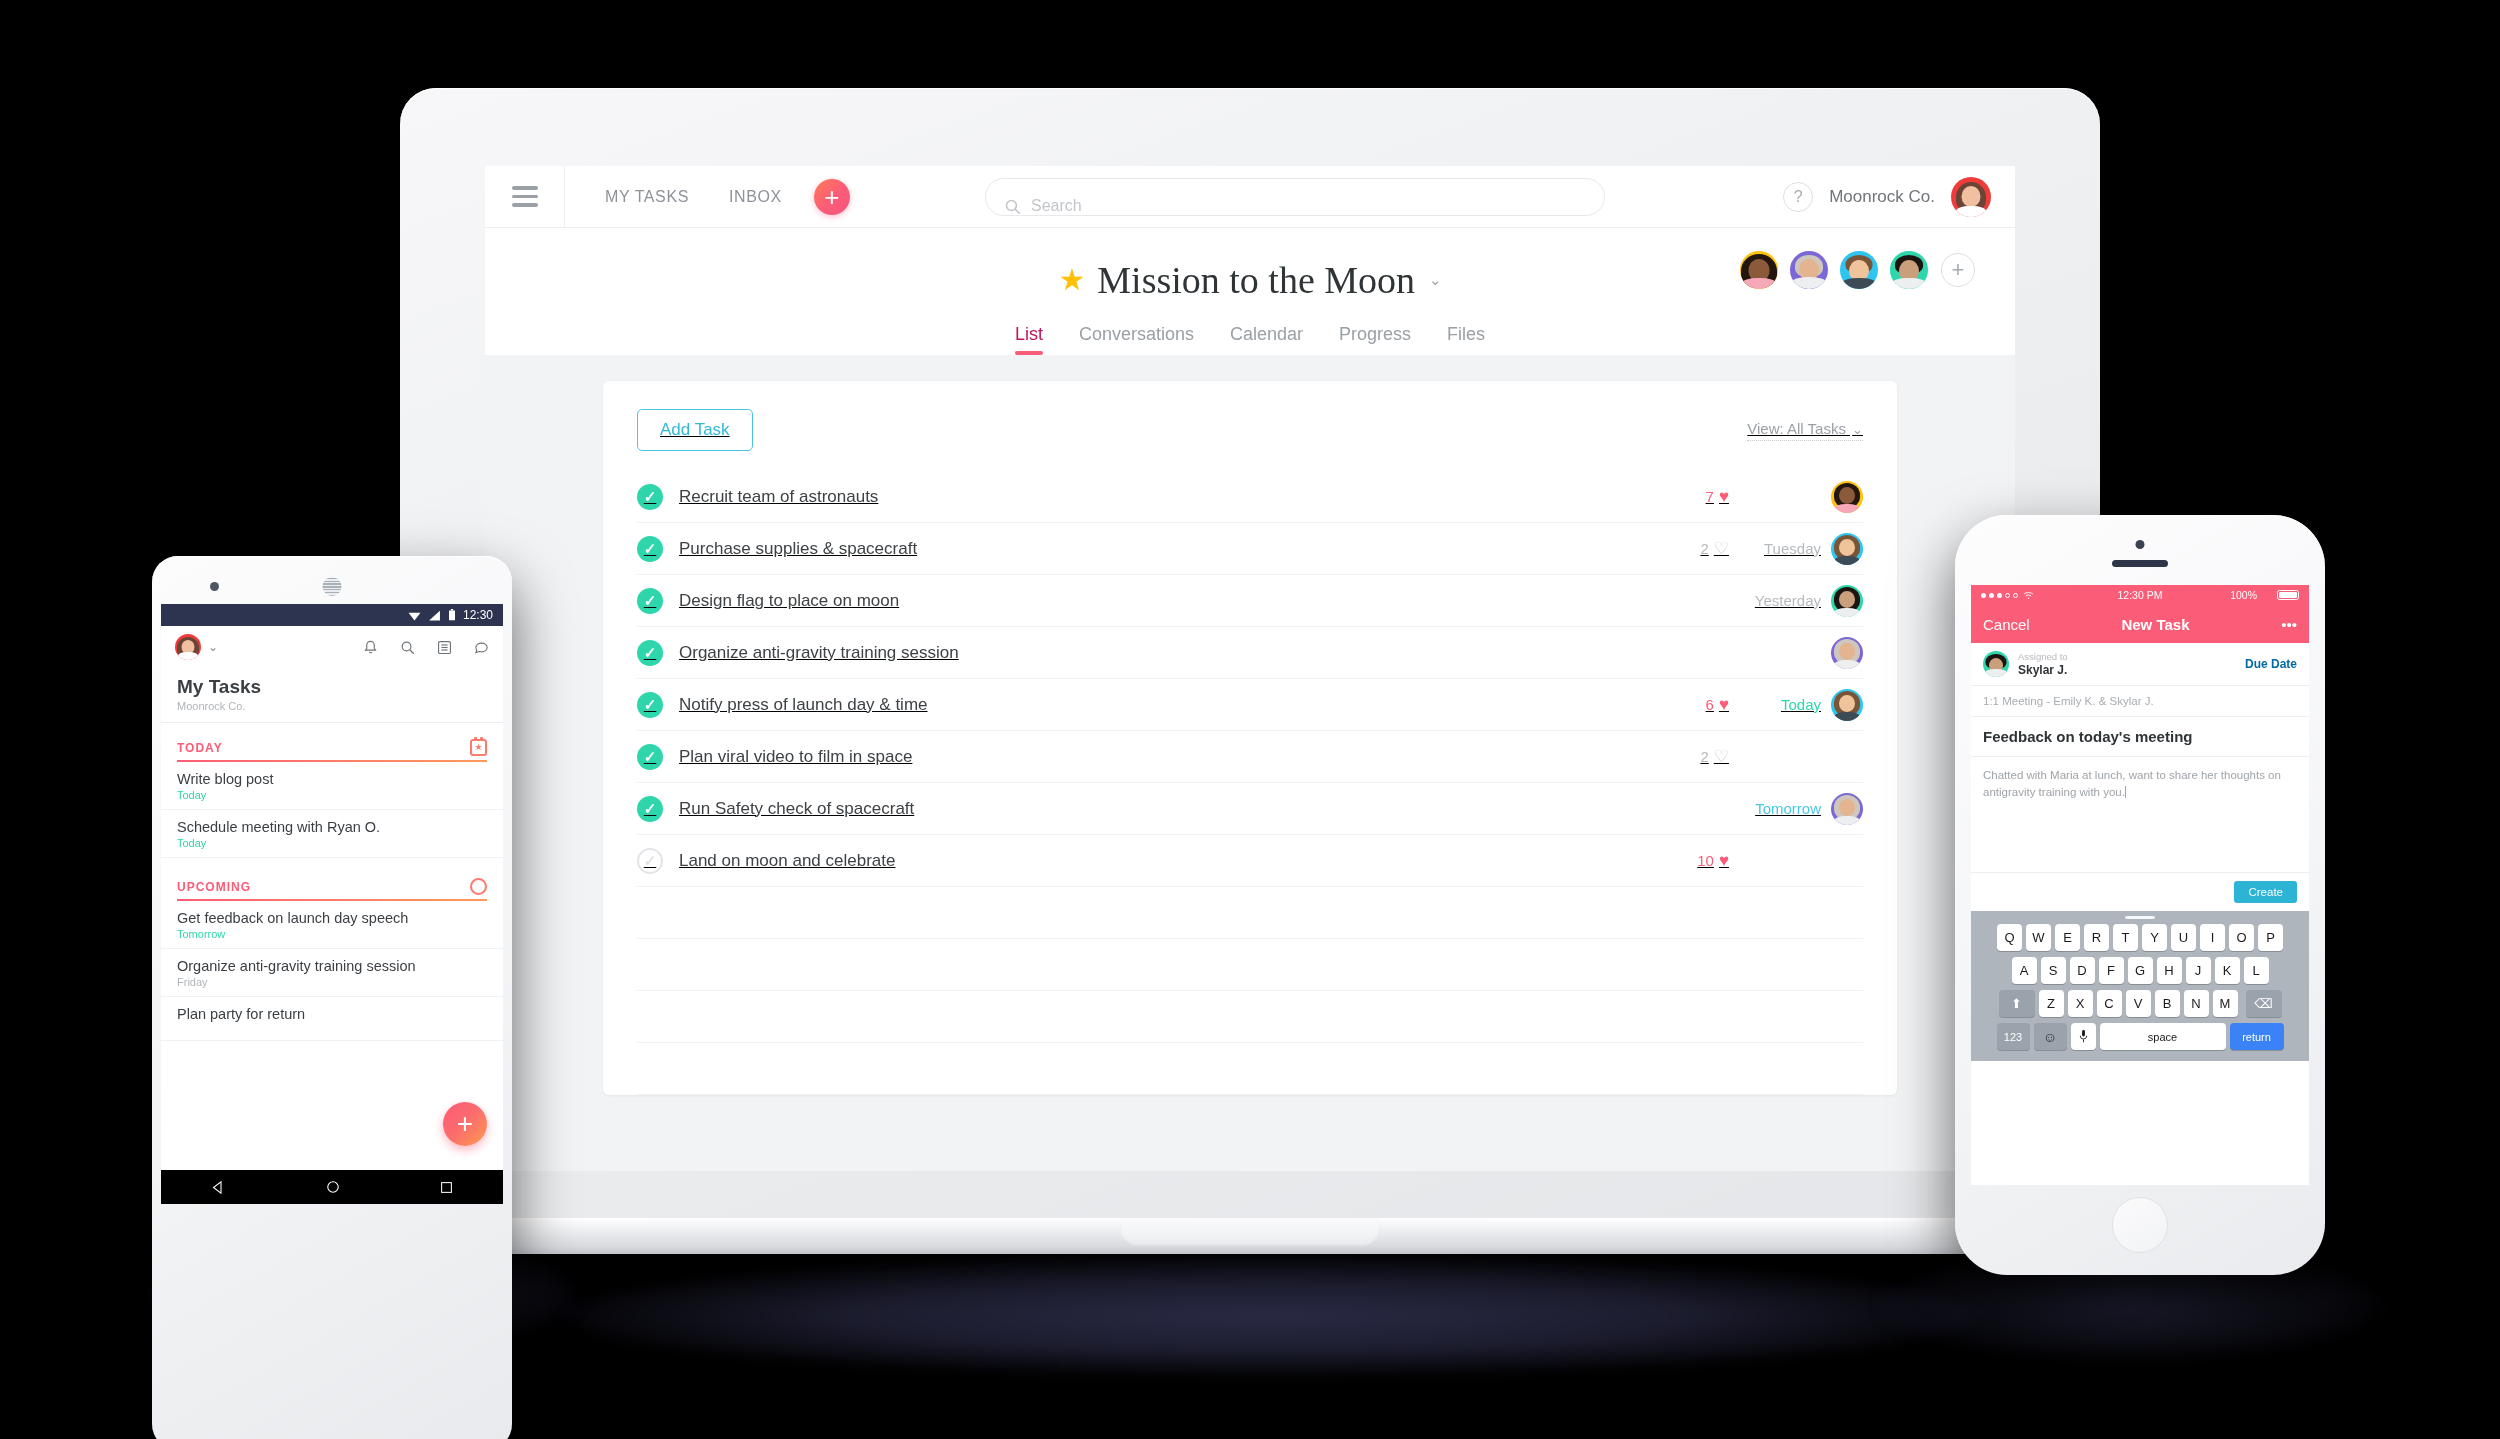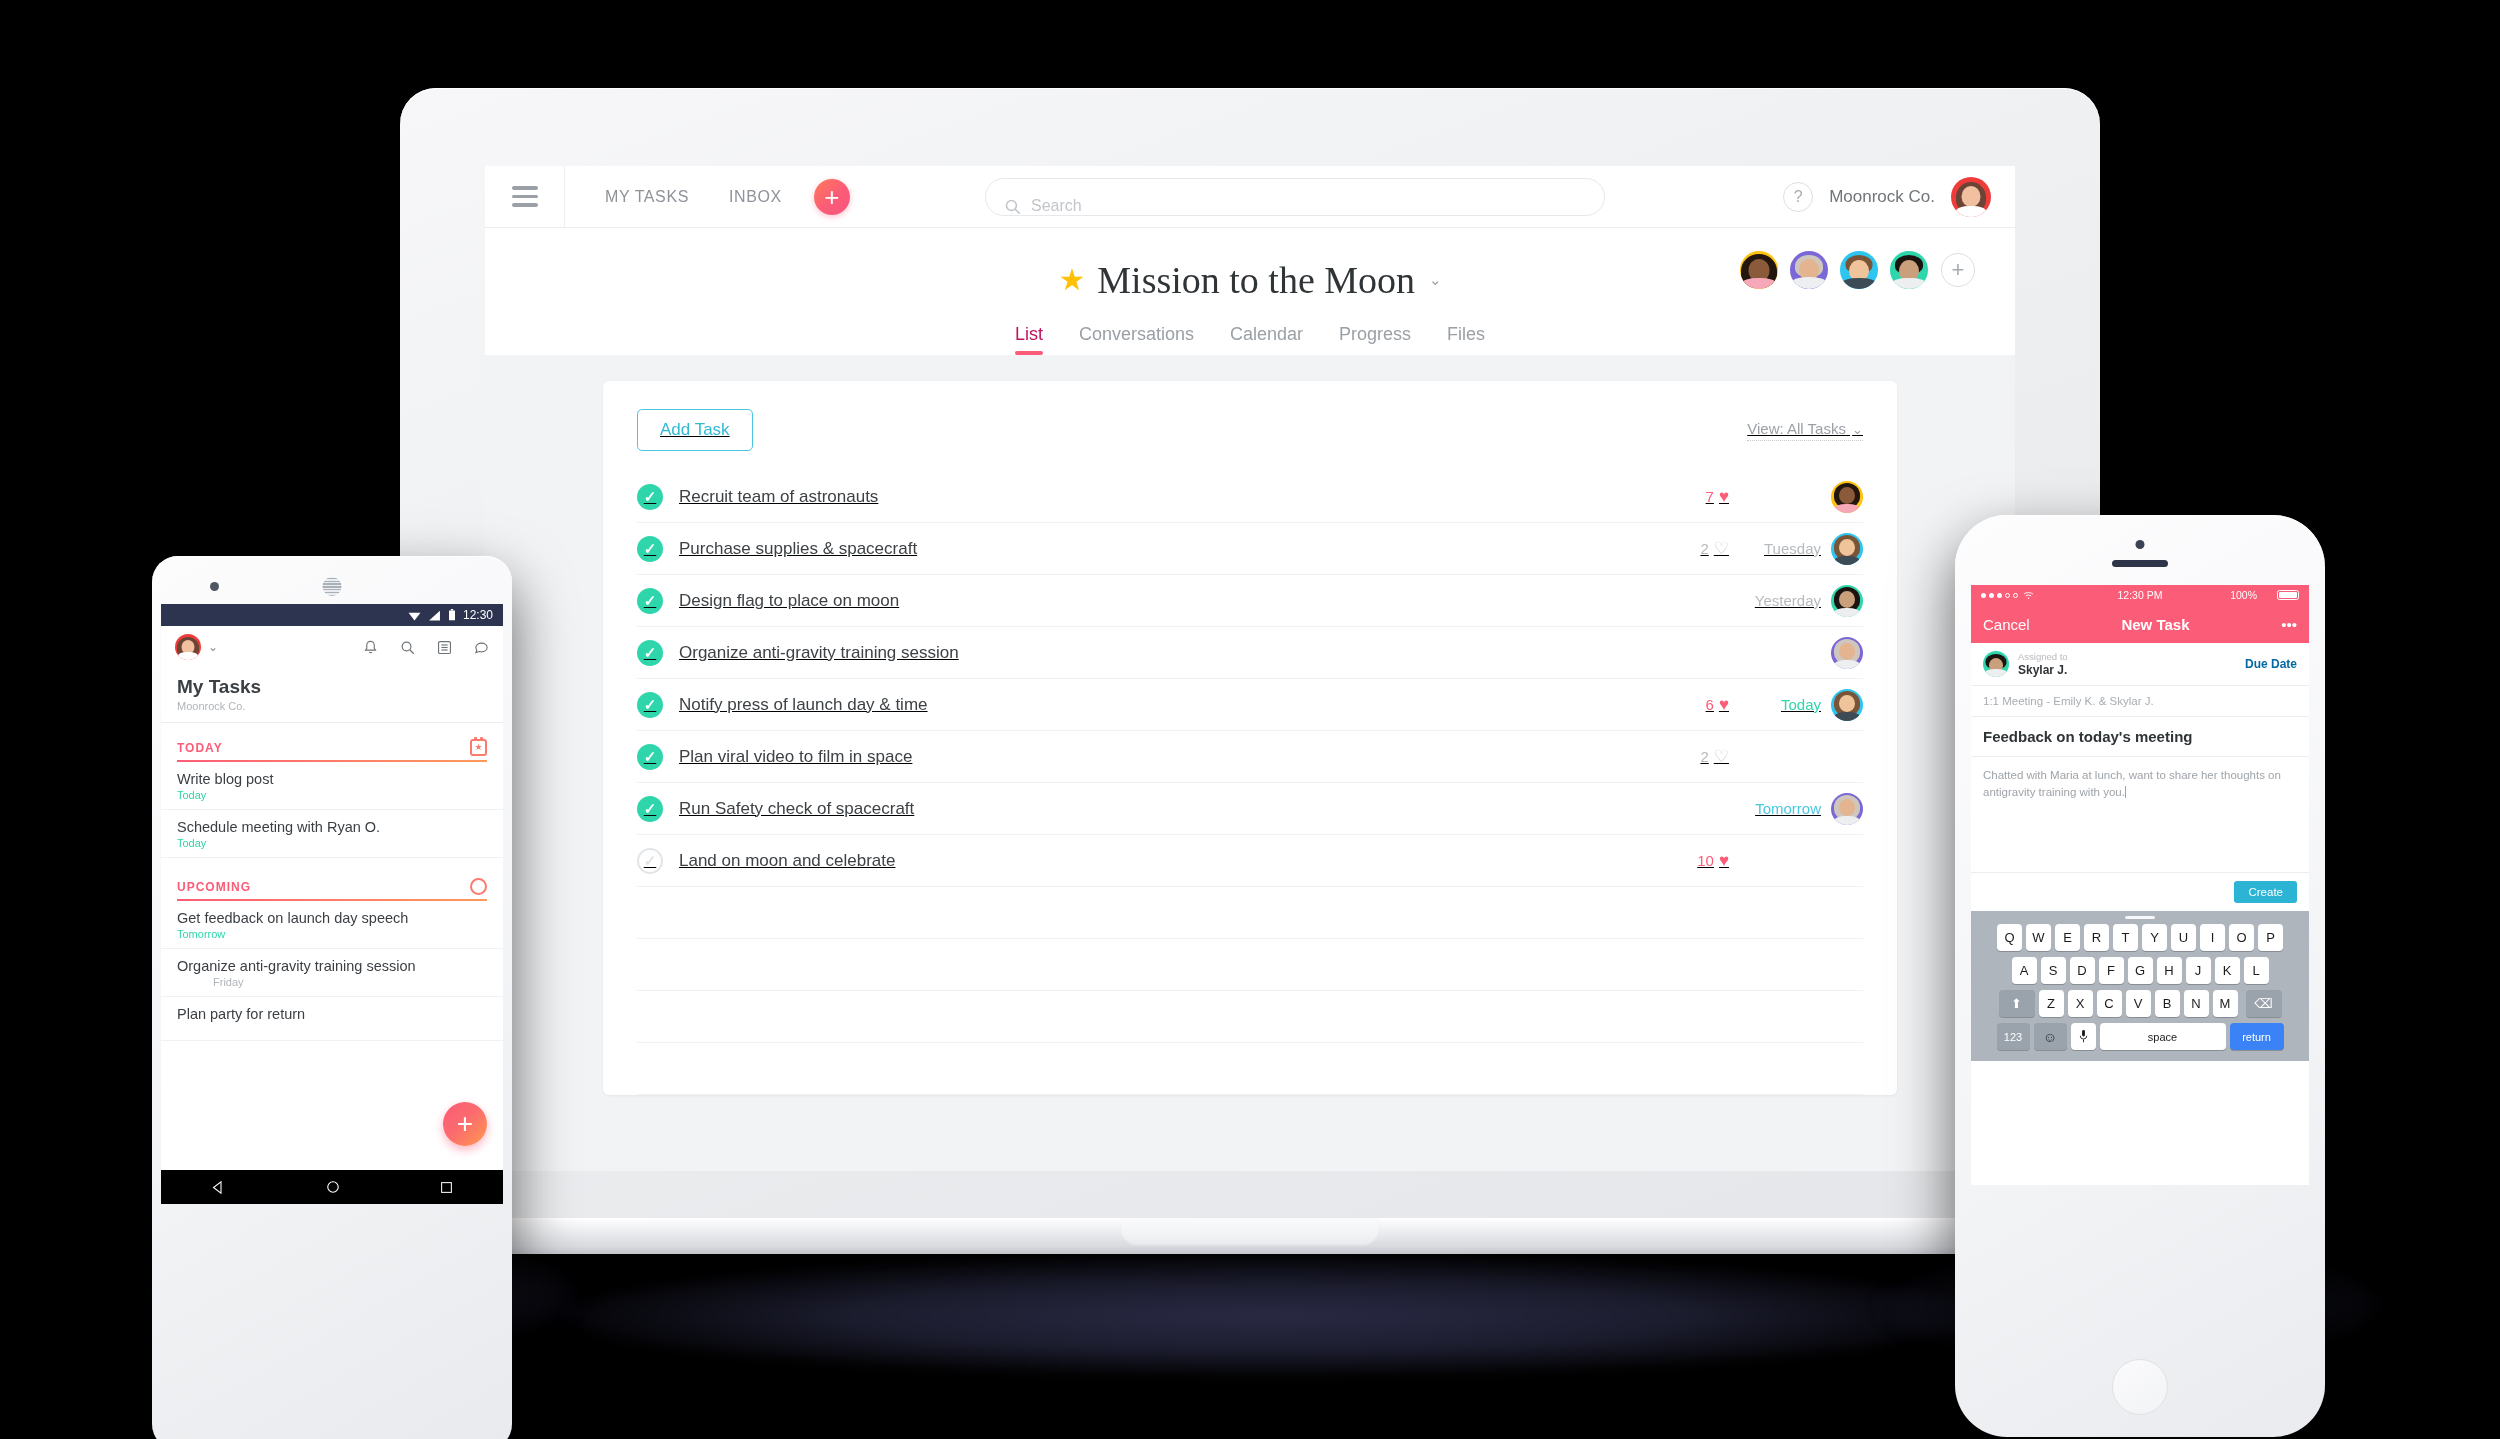--- a/index.html
+++ b/index.html
@@ -205,39 +205,39 @@
     display: flex; align-items: center; justify-content: space-between;
     padding: 16px 16px 4px 16px;
   }
   .sec-label { font-size: 12px; font-weight: bold; letter-spacing: 1px; color: #fb5c77; }
   .sec-rule { height: 2px; margin: 0 16px; background: linear-gradient(90deg,#fb5c77,#ff9a5a); }
   .droid-task { padding: 9px 16px 8px 16px; border-bottom: 1px solid #f0f1f3; margin: 0 0 0 0; }
   .droid-task .n { font-size: 14.5px; color: #3a3f44; }
   .droid-task .d { font-size: 11px; margin-top: 2px; }
   .d.today { color: #2fd6ab; }
   .d.tomorrow { color: #2fd6ab; }
-  .d.grey { color: #b0b5ba; margin-left: 36px; }
+  .d.grey { color: #b0b5ba; }
   .fab {
     position: absolute; right: 16px; bottom: 58px; width: 44px; height: 44px; border-radius: 50%;
     background: linear-gradient(135deg,#fb5c77 0%,#fb6a6f 45%,#ff9a4d 100%);
     display: flex; align-items: center; justify-content: center; color: #fff; font-size: 28px; font-weight: 300;
     box-shadow: 0 4px 10px rgba(251,92,119,0.45);
   }
   .droid-nav {
     position: absolute; left: 0; bottom: 0; width: 100%; height: 34px; background: #000;
     display: flex; align-items: center; justify-content: space-around;
   }
   .cal-icon { width: 17px; height: 17px; border: 2px solid #fb7b6e; border-radius: 3px; position: relative; display:flex;align-items:center;justify-content:center; }
   .cal-icon::before { content:""; position:absolute; top:-4px; left:2px; width:3px;height:4px;background:#fb7b6e;border-radius:1px; }
   .cal-icon::after { content:""; position:absolute; top:-4px; right:2px; width:3px;height:4px;background:#fb7b6e;border-radius:1px; }
   .cal-icon span { font-size: 9px; color: #fb7b6e; line-height:1; }
   .ring-icon { width: 17px; height: 17px; border: 2px solid #fb7b6e; border-radius: 50%; }
 
   
-  #iphone { position: absolute; left: 1955px; top: 515px; width: 370px; height: 922px; }
+  #iphone { position: absolute; left: 1955px; top: 515px; width: 370px; height: 760px; }
   .ip-body {
     position: absolute; inset: 0;
     background: linear-gradient(150deg, #fdfdfe 0%, #f4f5f7 55%, #eaebee 100%);
     border-radius: 52px;
     box-shadow: 0 26px 60px rgba(0,0,0,0.6), inset 0 1px 0 rgba(255,255,255,0.9);
   }
   .ip-cam { position: absolute; left: 50%; transform: translateX(-50%); top: 25px; width: 9px; height: 9px; border-radius: 50%; background: #3b4254; }
   .ip-speaker { position: absolute; left: 50%; transform: translateX(-50%); top: 45px; width: 56px; height: 7px; border-radius: 4px; background: #2f3549; }
   .ip-screen { position: absolute; left: 16px; top: 70px; width: 338px; height: 600px; background: #fff; overflow: hidden; }
   .ip-home { position: absolute; left: 50%; transform: translateX(-50%); bottom: 22px; width: 56px; height: 56px; border-radius: 50%; border: 1.5px solid #dfe1e5; background: linear-gradient(150deg,#fbfbfc,#f2f3f5); }

